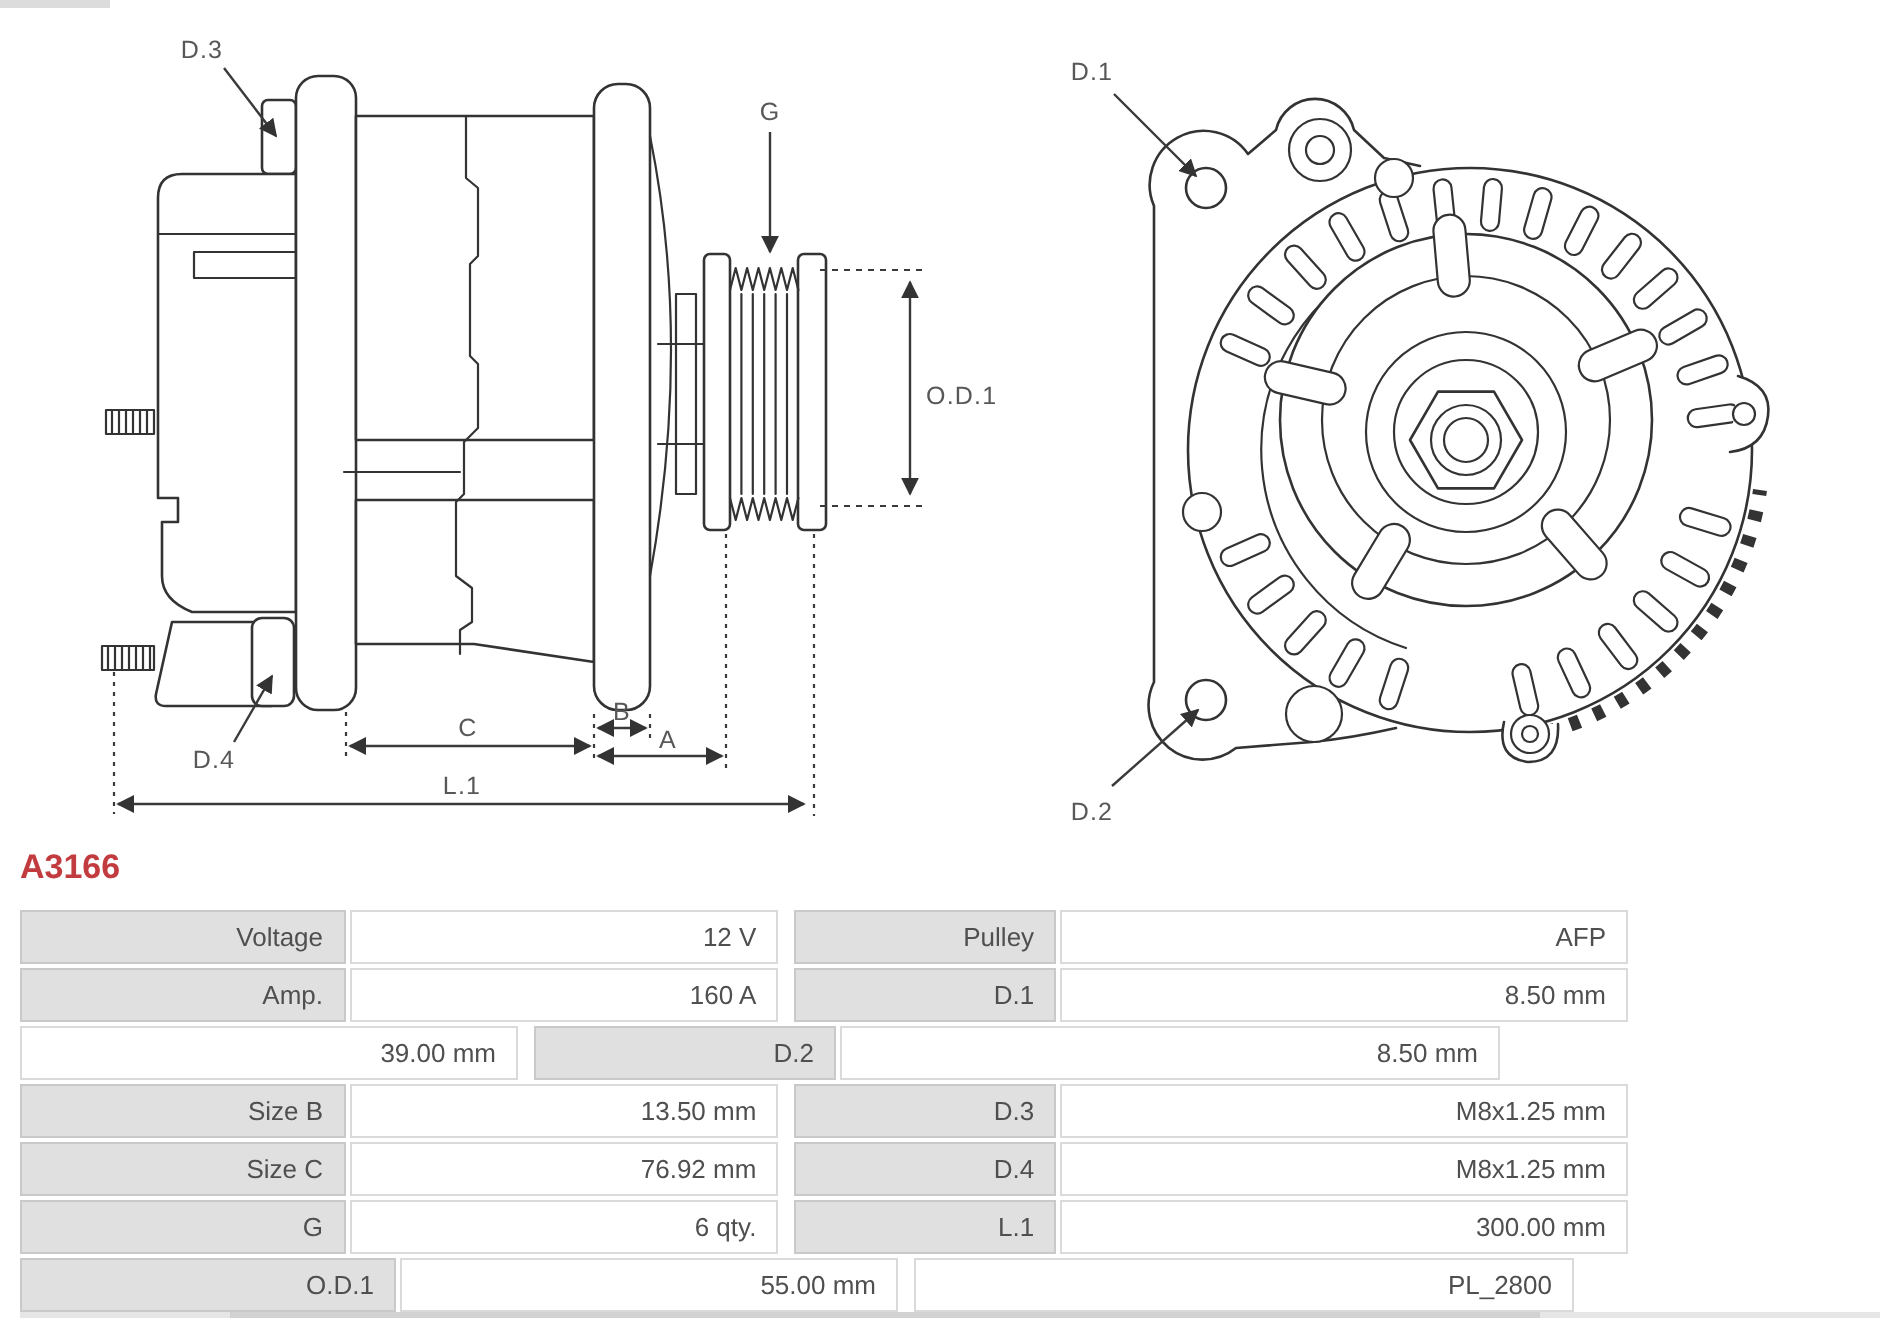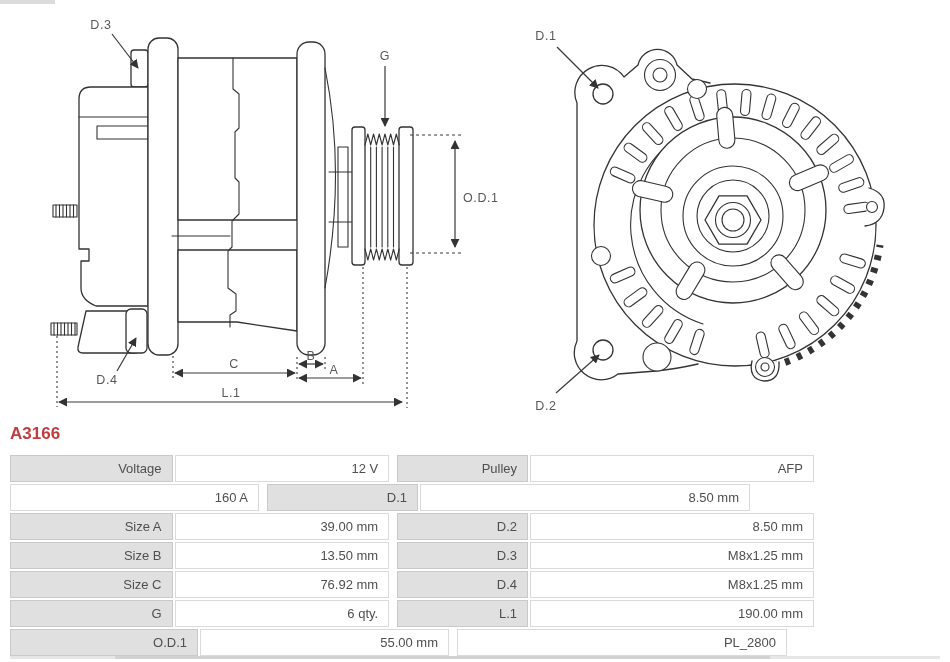--- a/index.html
+++ b/index.html
@@ -186,47 +186,47 @@
 <div id="part-number">A3166</div>
 
 <div id="spec-table">
   <div class="spec-row">
     <div class="cell lab c1">Voltage</div>
     <div class="cell val c2">12 V</div>
     <div class="cell lab c3">Pulley</div>
     <div class="cell val c4">AFP</div>
   </div>
   <div class="spec-row">
+    <div class="cell lab c1">Amp.</div>
     <div class="cell val c2">160 A</div>
     <div class="cell lab c3">D.1</div>
     <div class="cell val c4">8.50 mm</div>
   </div>
   <div class="spec-row">
-    <div class="cell lab c1">Size A</div>
     <div class="cell val c2">39.00 mm</div>
     <div class="cell lab c3">D.2</div>
     <div class="cell val c4">8.50 mm</div>
   </div>
   <div class="spec-row">
     <div class="cell lab c1">Size B</div>
     <div class="cell val c2">13.50 mm</div>
     <div class="cell lab c3">D.3</div>
     <div class="cell val c4">M8x1.25 mm</div>
   </div>
   <div class="spec-row">
     <div class="cell lab c1">Size C</div>
     <div class="cell val c2">76.92 mm</div>
     <div class="cell lab c3">D.4</div>
     <div class="cell val c4">M8x1.25 mm</div>
   </div>
   <div class="spec-row">
     <div class="cell lab c1">G</div>
     <div class="cell val c2">6 qty.</div>
     <div class="cell lab c3">L.1</div>
-    <div class="cell val c4">190.00 mm</div>
+    <div class="cell val c4">300.00 mm</div>
   </div>
   <div class="spec-row">
     <div class="cell lab c1">O.D.1</div>
     <div class="cell val c2">55.00 mm</div>
     <div class="cell val c4">PL_2800</div>
   </div>
 </div>
 
 <div id="bottom-divider">
   <div id="bottom-thumb"></div>

